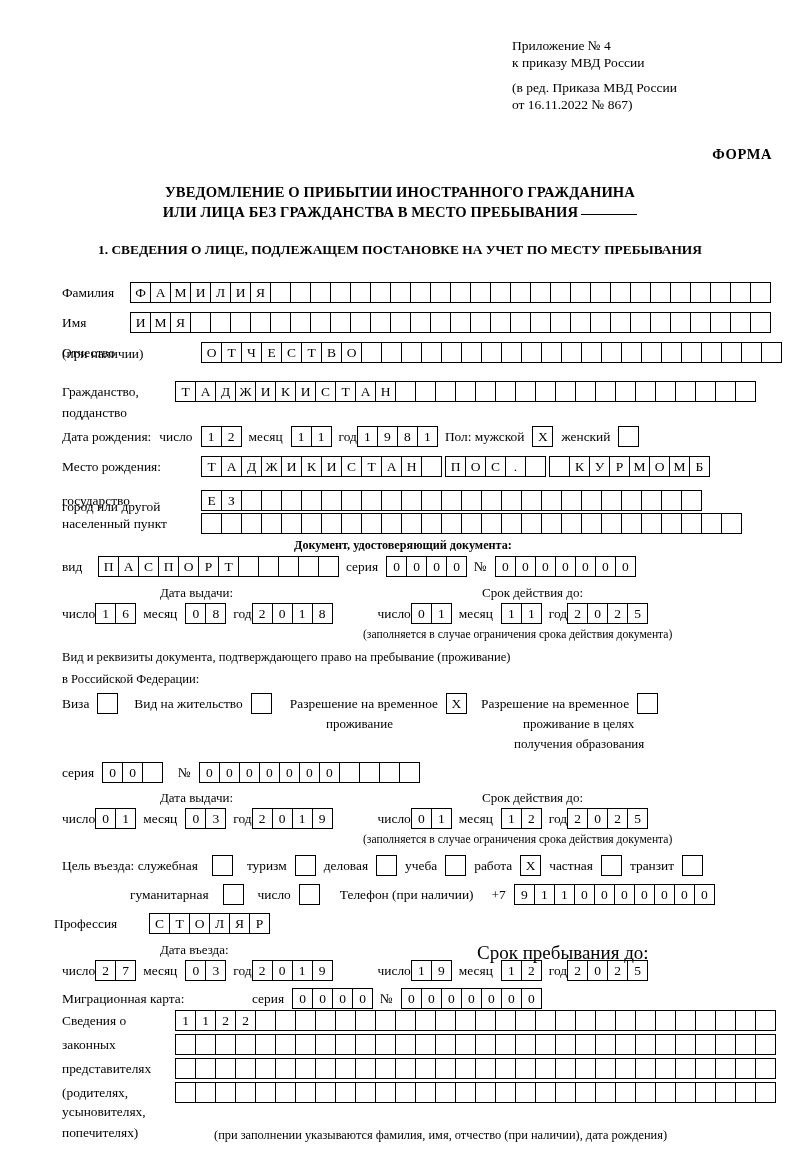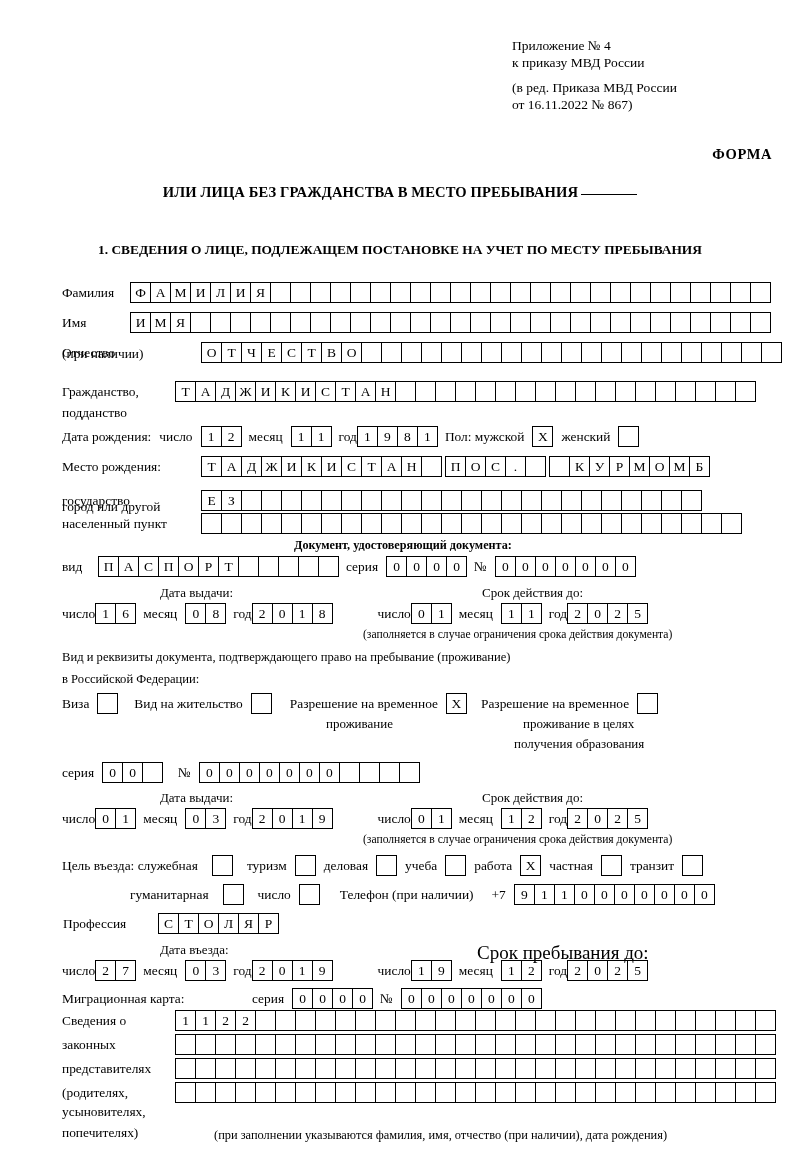--- a/index.html
+++ b/index.html
@@ -127,20 +127,21 @@
   <div class="doc-header">
     <div>Приложение № 4</div>
     <div class="line2">к приказу МВД России</div>
     <div class="gap">(в ред. Приказа МВД России</div>
     <div>от 16.11.2022 № 867)</div>
   </div>
 
   <div class="forma">ФОРМА</div>
 
   <div class="title">
+    <div>УВЕДОМЛЕНИЕ О ПРИБЫТИИ ИНОСТРАННОГО ГРАЖДАНИНА</div>
     <div>
       <span>ИЛИ ЛИЦА БЕЗ ГРАЖДАНСТВА В МЕСТО ПРЕБЫВАНИЯ</span><span class="underline-tail"></span>
     </div>
   </div>
 
   <div class="section-title">1. СВЕДЕНИЯ О ЛИЦЕ, ПОДЛЕЖАЩЕМ ПОСТАНОВКЕ НА УЧЕТ ПО МЕСТУ ПРЕБЫВАНИЯ</div>
 
   <div class="row" style="top:282px; left:62px;">
     <span class="lbl" style="width:68px;">Фамилия</span>
     <span class="boxes" id="bx-surname">
@@ -667,21 +668,21 @@
         <span class="bx">0</span>
         <span class="bx">0</span>
         <span class="bx">0</span>
         <span class="bx">0</span>
         <span class="bx">0</span>
         <span class="bx">0</span>
         <span class="bx">0</span>
       </span>
   </div>
 
-  <div class="row" style="top:913px; left:63px;">
+  <div class="row" style="top:913px; left:54px;">
     <span class="lbl" style="width:95px;">Профессия</span>
     <span class="boxes" id="bx-profession">
         <span class="bx">С</span>
         <span class="bx">Т</span>
         <span class="bx">О</span>
         <span class="bx">Л</span>
         <span class="bx">Я</span>
         <span class="bx">Р</span>
       </span>
   </div>

